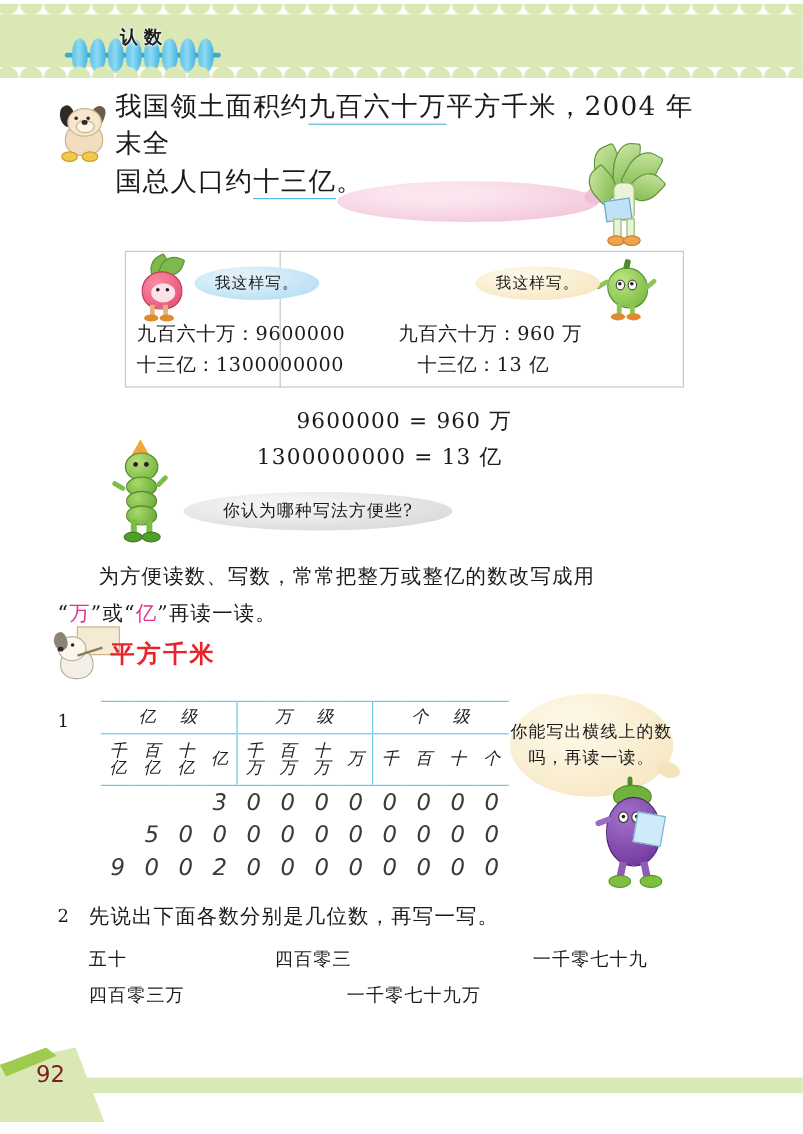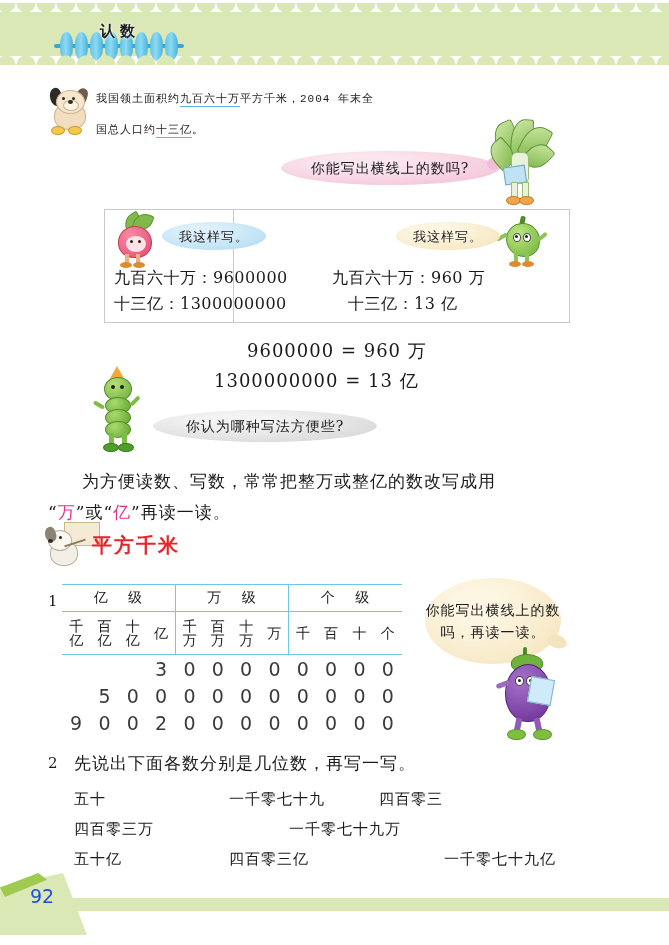--- a/index.html
+++ b/index.html
@@ -73,26 +73,25 @@
   }
 
   
   .cn {
     font-family: "DejaVu Serif", "Liberation Serif", serif;
   }
 
   
   .intro-text {
     position: absolute;
-    left: 96px; top: 84px;
+    left: 96px; top: 74px;
     width: 490px;
-    font-size: 11px;
+    font-size: 22px;
     line-height: 31px;
     letter-spacing: 1px;
-    font-family: Liberation Mono, monospace;
   }
   .ul-blue {
     border-bottom: 1.5px solid #5ab7e0;
     padding-bottom: 1px;
   }
 
   
   .puppy {
     position: absolute;
     left: 48px; top: 88px;
@@ -414,22 +413,23 @@
     width: 22px; height: 2px; background: #8a7a5c; transform: rotate(-18deg);
   }
 
   
   .q1-num {
     position: absolute; left: 48px; top: 592px;
     font-size: 15px;
   }
   .pv-wrap {
     position: absolute;
-    left: 62px; top: 584px;
+    left: 84px; top: 584px;
     width: 340px;
+    font-style: italic;
   }
   .pv-table {
     border-collapse: collapse;
     width: 340px;
     table-layout: fixed;
   }
   .pv-table td {
     border: 0;
     text-align: center;
     vertical-align: middle;
@@ -568,21 +568,21 @@
     position: absolute;
     left: 0; bottom: 48px;
     width: 62px; height: 24px;
     background: #9ecb4f;
     clip-path: polygon(0% 60%, 62% 0%, 76% 28%, 8% 100%);
   }
   .page-num {
     position: absolute;
     left: 30px; bottom: 38px;
     font-size: 19px;
-    color: #1d4ed8;
+    color: #7f1d1d;
     font-family: "DejaVu Sans", "Liberation Sans", sans-serif;
   }
 </style>
 </head>
 <body>
 
 <div class="header-band">
   <div class="abacus">
     <div class="rod"></div>
     <div class="bead" style="left:6px"></div>
@@ -609,21 +609,20 @@
   <div class="foot l"></div>
     <div class="foot r"></div>
 </div>
 
 <div class="intro-text cn">
   <span>我国领土面积约</span><span class="ul-blue">九百六十万</span><span>平方千米，2004 年末全</span><br>
   <span>国总人口约</span><span class="ul-blue">十三亿</span><span>。</span>
 </div>
 
 <div class="bubble bubble-pink q1-bubble cn">
-  <span>你能写出横线上的数吗?</span>
   <div class="tail"></div>
 </div>
 
 <div class="cabbage">
   <div class="leaf l1"></div>
     <div class="leaf l2"></div>
     <div class="leaf l3"></div>
   <div class="leaf l4"></div>
     <div class="leaf l5"></div>
   <div class="stalk"></div>
@@ -827,30 +826,25 @@
   <div class="shoe l"></div>
     <div class="shoe r"></div>
 </div>
 
 <div class="q2-num">2</div>
 <div class="q2-text cn">先说出下面各数分别是几位数，再写一写。</div>
 
 <div class="q2-grid">
   <div class="q2-row">
     <div class="q2-cell q2-c1 cn">五十</div>
+    <div class="q2-cell q2-c2 cn">四百零三</div>
     <div class="q2-cell q2-c3 cn">一千零七十九</div>
-    <div class="q2-cell q2-c2 cn">四百零三</div>
   </div>
   <div class="q2-row">
     <div class="q2-cell q2-c2 cn">四百零三万</div>
     <div class="q2-cell q2-c3 cn">一千零七十九万</div>
   </div>
-  <div class="q2-row">
-    <div class="q2-cell q2-c1 cn">五十亿</div>
-    <div class="q2-cell q2-c2 cn">四百零三亿</div>
-    <div class="q2-cell q2-c3 cn">一千零七十九亿</div>
-  </div>
 </div>
 
 <div class="footer-bar"></div>
 <div class="footer-shape"></div>
 <div class="footer-accent"></div>
 <div class="page-num">92</div>
 
 </body></html>

